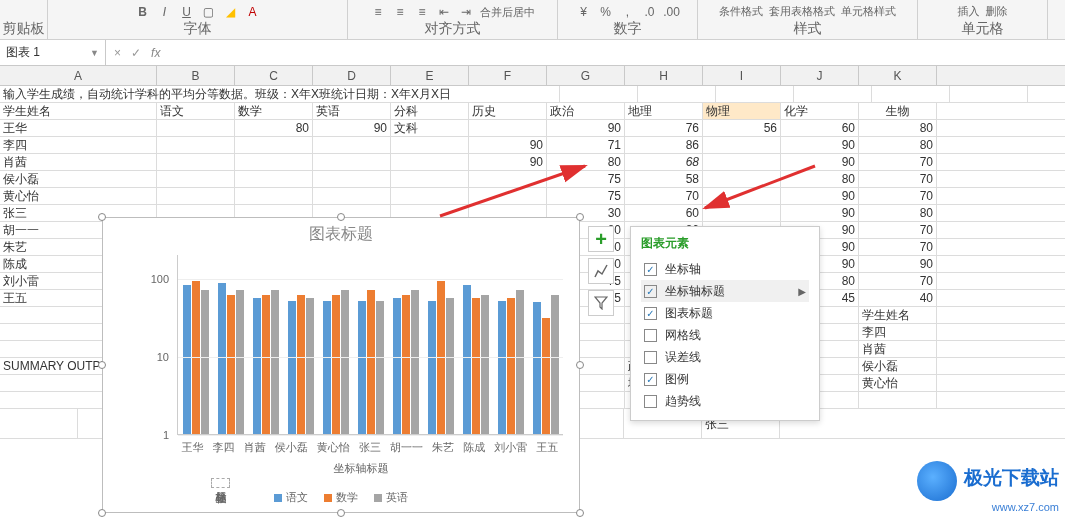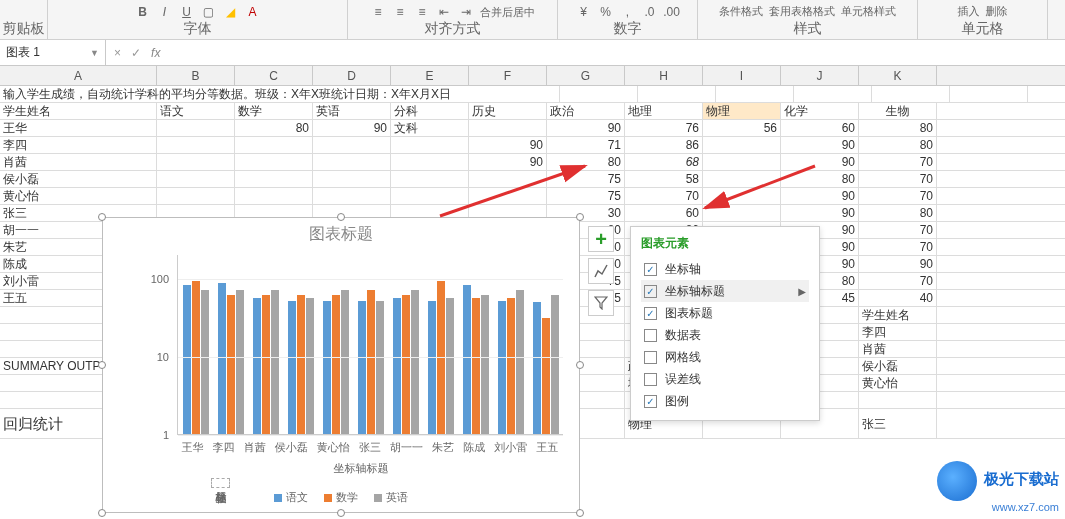--- a/index.html
+++ b/index.html
@@ -393,21 +393,20 @@
         <div class="cell" style="width: 78px;"></div>
         <div class="cell" style="width: 78px;"></div>
         <div class="cell" style="width: 78px;"></div>
         <div class="cell" style="width: 78px;"></div>
         <div class="cell" style="width: 78px;"></div>
         <div class="cell" style="width: 78px;"></div>
         <div class="cell" style="width: 78px;"></div>
         <div class="cell" style="width: 78px;"></div>
       </div>
       <div class="row tall-row">
-        <div class="cell big-txt" style="width: 157px;">回归统计</div>
         <div class="cell" style="width: 78px;"></div>
         <div class="cell" style="width: 78px;"></div>
         <div class="cell" style="width: 78px;"></div>
         <div class="cell" style="width: 78px;"></div>
         <div class="cell num" style="width: 78px;">45461</div>
         <div class="cell" style="width: 78px;"></div>
         <div class="cell" style="width: 78px;">物理</div>
         <div class="cell" style="width: 78px;"></div>
         <div class="cell" style="width: 78px;"></div>
         <div class="cell" style="width: 78px;">张三</div>
@@ -542,33 +541,33 @@
           <span class="popup-chk">✓</span>
           <span>坐标轴标题</span>
           <span class="popup-arrow">▶</span>
         </div>
         <div class="popup-item">
           <span class="popup-chk">✓</span>
           <span>图表标题</span>
         </div>
         <div class="popup-item">
           <span class="popup-chk"></span>
-          <span>数据表</span>
-        </div>
-        <div class="popup-item">
-          <span class="popup-chk"></span>
           <span>网格线</span>
         </div>
         <div class="popup-item">
           <span class="popup-chk"></span>
           <span>误差线</span>
         </div>
         <div class="popup-item">
           <span class="popup-chk">✓</span>
           <span>图例</span>
+        </div>
+        <div class="popup-item">
+          <span class="popup-chk"></span>
+          <span>趋势线</span>
         </div>
       </div>
   </div>
 
   <svg class="arrow-red" style="left:430px;top:90px" width="170" height="70">
     <defs>
         <marker id="ah1" markerWidth="10" markerHeight="10" refX="8" refY="3" orient="auto">
           <path d="M0,0 L0,6 L9,3 z" fill="#e03030"></path>
         </marker>
       </defs>
@@ -579,15 +578,15 @@
         <marker id="ah2" markerWidth="10" markerHeight="10" refX="8" refY="3" orient="auto">
           <path d="M0,0 L0,6 L9,3 z" fill="#e03030"></path>
         </marker>
       </defs>
     <line x1="120" y1="8" x2="10" y2="50" stroke="#e03030" stroke-width="3" marker-end="url(#ah2)"></line>
   </svg>
 </div>
 
 <div class="watermark">
   <span class="logo"></span>
-  <span style="font-size:15px;color:#1a6dd0;font-weight:bold">极光下载站</span><br>
+  <span style="font-size:19px;color:#1a6dd0;font-weight:bold">极光下载站</span><br>
   <span>www.xz7.com</span>
 </div>
 
 </body></html>

